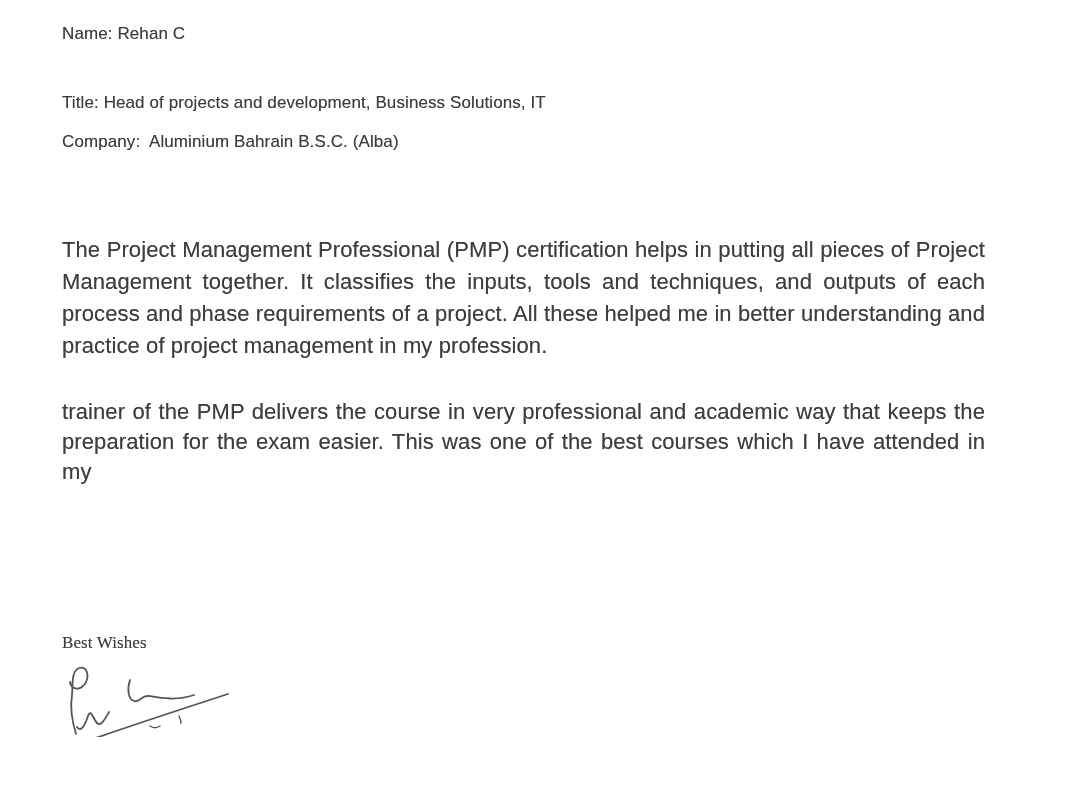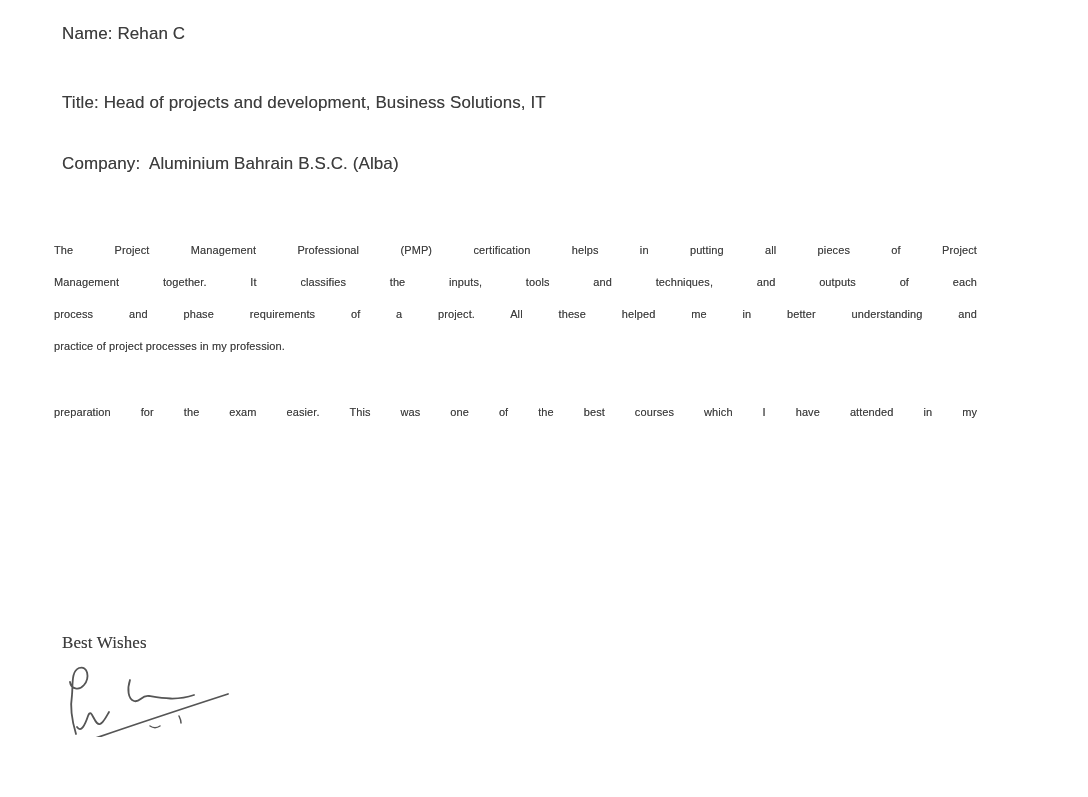--- a/index.html
+++ b/index.html
@@ -16,38 +16,38 @@
     position: absolute;
     left: 62px;
     font-size: 17px;
     line-height: 20px;
     white-space: pre-wrap;
     text-shadow: 0 0 0.6px rgba(61,61,61,0.55);
     letter-spacing: 0.1px;
   }
   .paragraph {
     position: absolute;
-    left: 54px;
+    left: 62px;
     width: 923px;
-    font-size: 11px;
+    font-size: 22px;
     text-shadow: 0 0 0.6px rgba(61,61,61,0.55);
     letter-spacing: 0.1px;
   }
   .paragraph .line {
     text-align: justify;
     text-align-last: justify;
   }
   .paragraph .line.last {
     text-align-last: left;
   }
   #para1 { top: 234px; line-height: 32px; }
   #para2 { top: 397px; line-height: 30px; }
   #header-name    { top: 24px; }
   #header-title   { top: 93px; }
-  #header-company { top: 132px; margin-top: 22px; }
+  #header-company { top: 132px; }
   #salutation     { top: 633px; font-family: Liberation Serif, serif; }
   #signer-name    { top: 741px; }
   .signature {
     position: absolute;
     left: 58px;
     top: 663px;
     width: 180px;
     height: 85px;
   }
   .signature svg { display: block; width: 100%; height: 100%; }
@@ -60,24 +60,25 @@
   <div class="textline" id="header-name">Name: Rehan C</div>
 
   <div class="textline" id="header-title">Title: Head of projects and development, Business Solutions, IT</div>
 
   <div class="textline" id="header-company">Company:  Aluminium Bahrain B.S.C. (Alba)</div>
 
   <div class="paragraph" id="para1">
       <div class="line">The Project Management Professional (PMP) certification helps in putting all pieces of Project</div>
       <div class="line">Management together. It classifies the inputs, tools and techniques, and outputs of each</div>
       <div class="line">process and phase requirements of a project. All these helped me in better understanding and</div>
-      <div class="line last">practice of project processes in my profession.</div>
+      <div class="line last">practice of project management in my profession.</div>
     </div>
 
   <div class="paragraph" id="para2">
+      <div class="line">trainer of the PMP delivers the course in very professional and academic way that keeps the</div>
       <div class="line">preparation for the exam easier. This was one of the best courses which I have attended in my</div>
     </div>
 
   <div class="textline" id="salutation">Best Wishes</div>
 
   <div class="signature">
     <svg viewBox="0 0 180 85" xmlns="http://www.w3.org/2000/svg" fill="none" stroke="#555555" stroke-width="1.8" stroke-linecap="round" stroke-linejoin="round">
       <path d="M 18 71 C 14 58 12 44 14 32 C 15 22 13 8 21 5 C 30 2 32 15 26 22 C 21 28 13 26 12 19"></path>
       <path d="M 19 64 C 23 70 27 62 30 53 C 33 45 35 56 39 60 C 43 64 47 56 51 49"></path>
       <path d="M 72 17 C 69 26 70 36 76 38 C 82 40 83 32 91 33 C 103 35 119 38 136 32"></path>

